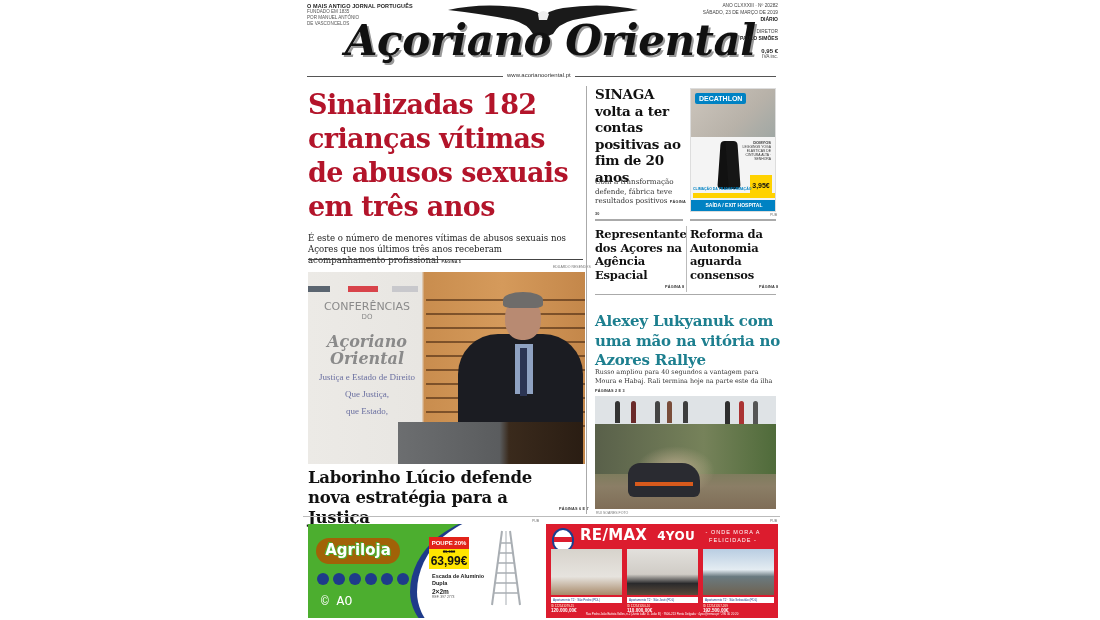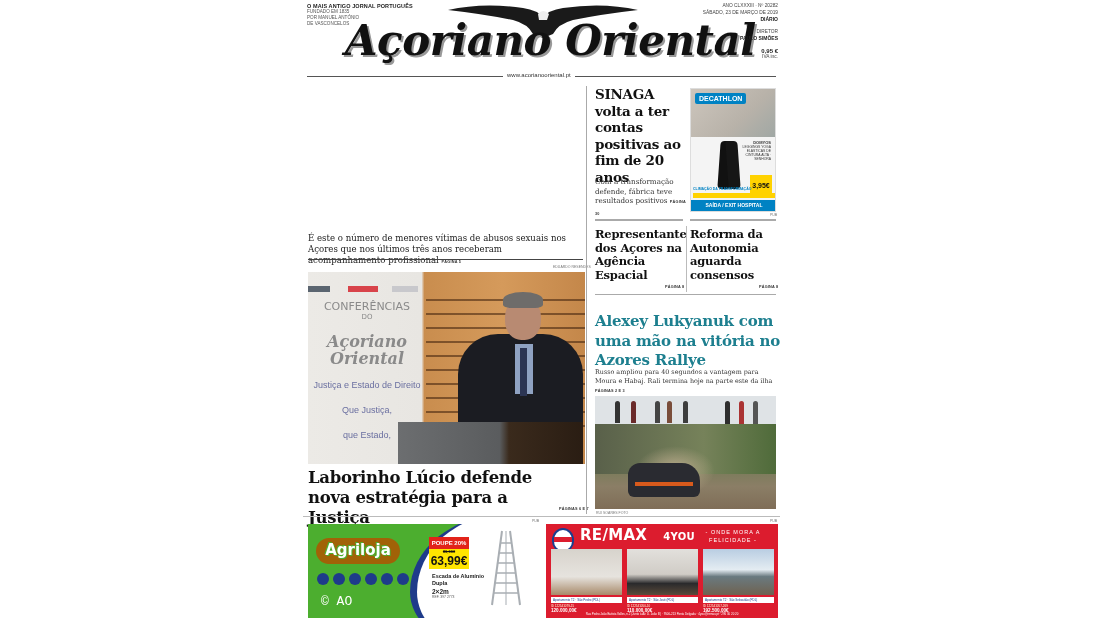--- a/index.html
+++ b/index.html
@@ -22,21 +22,21 @@
   
   .lead-title { left: 5px; top: 88px; width: 270px; font-size: 27px; line-height: 34px; font-weight: bold; color: #b3142a; letter-spacing: -0.6px; }
   .lead-sub { left: 5px; top: 233px; width: 270px; font-size: 8.6px; line-height: 11px; color: #222; }
   .pg { font-family: "Liberation Sans", sans-serif; font-size: 3.8px; font-weight: bold; color: #333; letter-spacing: 0.2px; }
   .credit { font-family: "Liberation Sans", sans-serif; font-size: 3.5px; color: #777; }
   .photo-main { left: 5px; top: 272px; width: 277px; height: 192px; overflow: hidden; background: linear-gradient(90deg, #eceae6 0%, #e8e6e2 41%, #c98d4e 42%, #d59a5b 70%, #c4874a 100%); }
   .slats { position: absolute; left: 118px; top: 15px; width: 159px; height: 150px; background: repeating-linear-gradient(180deg, transparent 0 12px, rgba(60,30,10,0.55) 12px 14px); }
   .banner-text { position: absolute; left: 0; top: 28px; width: 118px; text-align: center; font-family: "DejaVu Serif", serif; color: #8a8a8a; }
   .banner-text .conf { font-size: 11px; font-family: "DejaVu Sans", sans-serif; }
   .banner-text .ao { font-size: 16px; font-weight: bold; line-height: 17px; font-style: italic; margin-top: 12px; }
-  .banner-text .just { font-family: Liberation Sans, sans-serif; font-size: 9px; color: #6a6fa0; margin-top: 12px; line-height: 13px; }
+  .banner-text .just { font-family: Liberation Serif, serif; font-size: 9px; color: #6a6fa0; margin-top: 4px; line-height: 13px; }
   .banner-strip { position: absolute; left: 0; top: 14px; width: 118px; height: 7px; }
   .banner-strip span { position: absolute; top: 0; height: 6px; }
   .man-body { position: absolute; left: 150px; top: 62px; width: 125px; height: 110px; background: #1b1c22; border-radius: 40px 40px 0 0; }
   .man-head { position: absolute; left: 197px; top: 26px; width: 36px; height: 42px; background: #b88a72; border-radius: 45%; }
   .man-hair { position: absolute; left: 195px; top: 20px; width: 40px; height: 16px; background: #6e6c6a; border-radius: 50% 50% 20% 20%; }
   .man-shirt { position: absolute; left: 207px; top: 72px; width: 18px; height: 50px; background: #8fa2c2; }
   .man-tie { position: absolute; left: 212px; top: 76px; width: 7px; height: 48px; background: #2c3554; }
   .podium { position: absolute; left: 90px; top: 150px; width: 185px; height: 45px; background: linear-gradient(90deg, #6c6e70 0%, #5a5c5e 55%, #3a2a1c 60%, #2a1d13 100%); }
   .lead2-title { left: 5px; top: 468px; width: 250px; font-size: 16.5px; line-height: 20px; font-weight: bold; color: #111; letter-spacing: -0.3px; }
   .vline { left: 283px; top: 86px; width: 1px; height: 428px; background: #aaa; }
@@ -81,21 +81,21 @@
   .agri-price .new { display: block; font-size: 12px; line-height: 12px; }
   .agri-prod { position: absolute; left: 124px; top: 49px; width: 58px; font-family: "Liberation Sans", sans-serif; color: #222; }
   .agri-prod .n { font-size: 5.5px; font-weight: bold; line-height: 6.5px; }
   .agri-prod .s { font-size: 6.5px; font-weight: bold; margin-top: 2px; }
   .agri-prod .r { font-size: 3.4px; color: #555; }
   .agri-ladder { position: absolute; left: 180px; top: 5px; width: 36px; height: 78px; }
   .ad-remax { left: 243px; top: 524px; width: 232px; height: 94px; background: #dc1c2e; overflow: hidden; }
   .remax-balloon { position: absolute; left: 6px; top: 4px; width: 22px; height: 24px; background: #fff; border-radius: 50% 50% 45% 45%; border: 2px solid #1a3f8f; }
   .remax-balloon::after { content: ""; position: absolute; left: 0; top: 7px; width: 18px; height: 5px; background: #dc1c2e; }
   .remax-brand { position: absolute; left: 34px; top: 2px; color: #fff; font-family: "DejaVu Sans", sans-serif; font-weight: bold; font-size: 15px; letter-spacing: 0.3px; }
-  .remax-brand span { font-size: 10px; margin-left: 16px; }
+  .remax-brand span { font-size: 12px; margin-left: 10px; }
   .remax-slogan { position: absolute; right: 6px; top: 4px; width: 78px; color: #fff; font-family: "Liberation Sans", sans-serif; font-size: 5.5px; text-align: center; letter-spacing: 1px; line-height: 8px; }
   .remax-card { position: absolute; top: 25px; width: 71px; }
   .remax-img { height: 46px; }
   .remax-tag { height: 6px; background: #fff; font-family: "Liberation Sans", sans-serif; font-size: 3px; color: #1a3f8f; line-height: 6px; padding-left: 2px; margin-top: 2px; }
   .remax-id { font-family: "Liberation Sans", sans-serif; font-size: 3px; color: #ffd; margin-top: 1px; }
   .remax-price { font-family: "Liberation Sans", sans-serif; font-size: 4.6px; font-weight: bold; color: #fff; }
   .remax-foot { position: absolute; left: 0; bottom: 2px; width: 232px; text-align: center; font-family: "Liberation Sans", sans-serif; font-size: 2.9px; color: #fff; }
 </style>
 </head>
 <body>
@@ -121,20 +121,21 @@
     <div class="b">DIÁRIO</div>
     <div class="l" style="margin-top:6px">DIRETOR</div>
     <div class="b">PAULO SIMÕES</div>
     <div class="price">0,95 €</div>
     <div class="l">IVA inc.</div>
   </div>
 
   <div class="abs rule" style="left:4px; top:76px; width:469px;"></div>
   <div class="abs url">www.acorianooriental.pt</div>
 
+  <div class="abs lead-title">Sinalizadas 182 crianças vítimas de abusos sexuais em três anos</div>
   <div class="abs lead-sub">
     <span>É este o número de menores vítimas de abusos sexuais nos Açores que nos últimos três anos receberam acompanhamento profissional</span>
     <span class="pg">PÁGINA 5</span>
   </div>
   <div class="abs rule" style="left:5px; top:259px; width:275px; background:#444;"></div>
   <div class="abs credit" style="left:250px; top:265px;">EDUARDO RESENDES</div>
 
   <div class="abs photo-main">
     <div class="banner-strip">
       <span style="left:0; width:22px; background:#5b6570;"></span>

